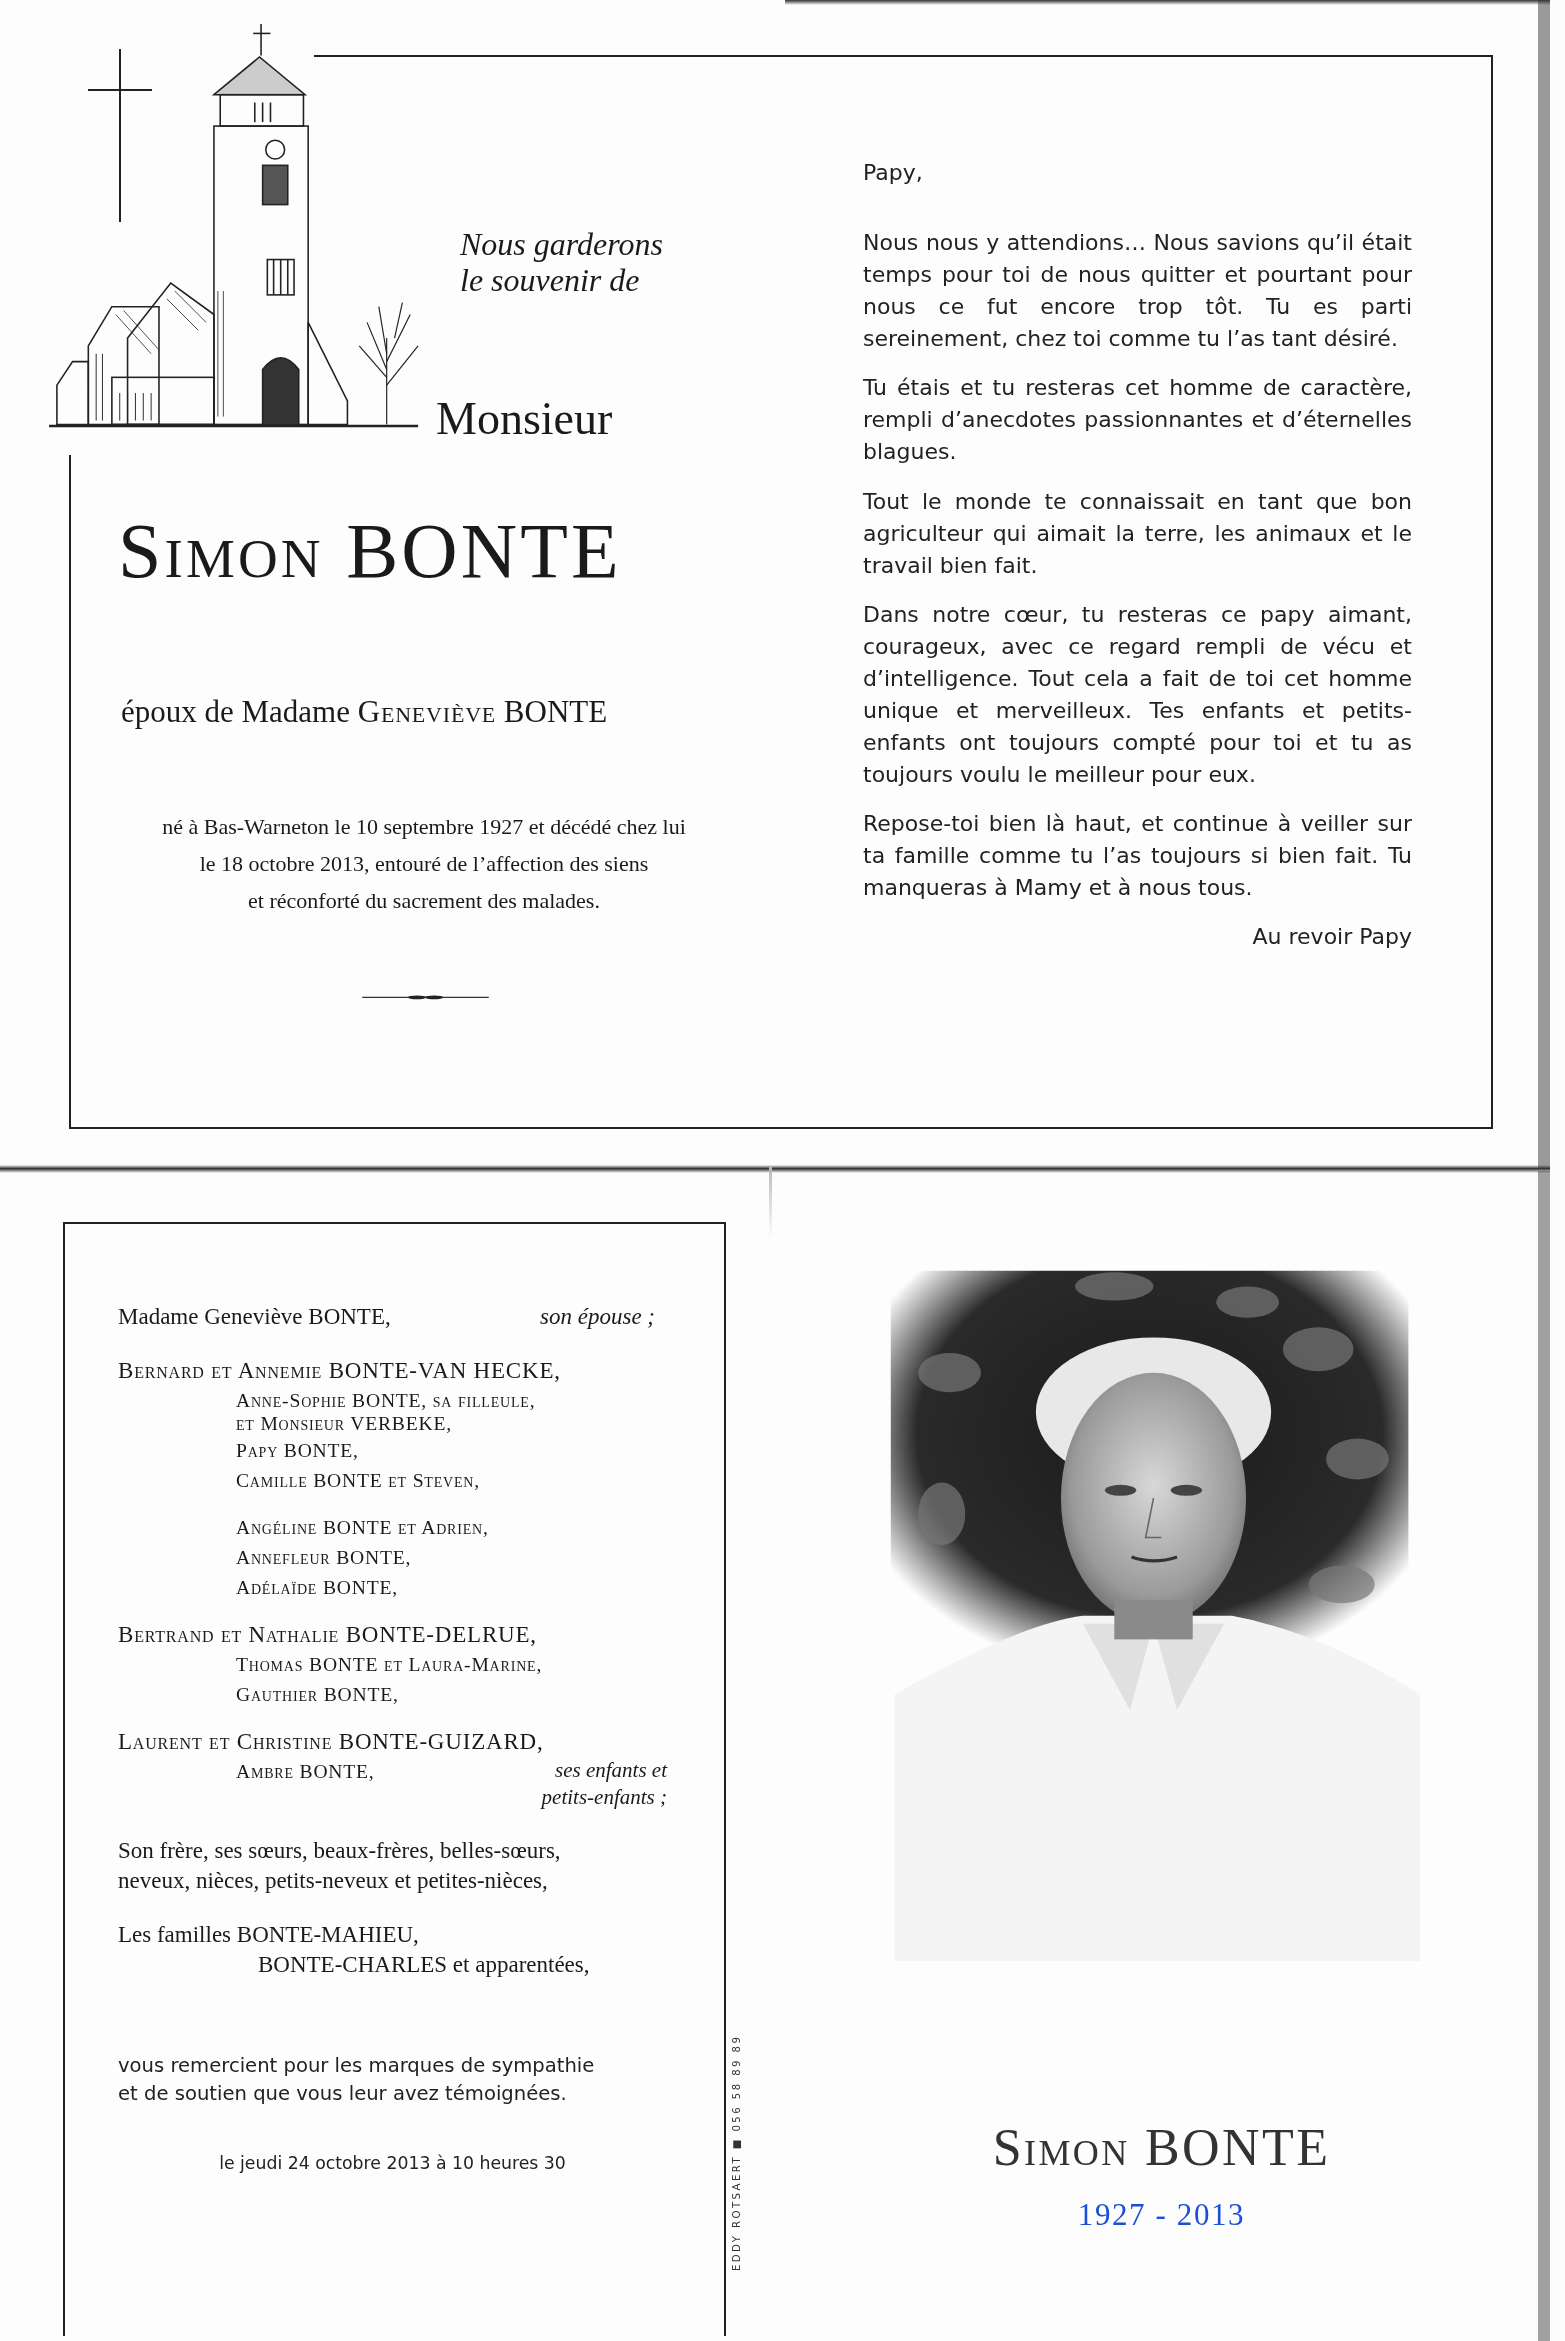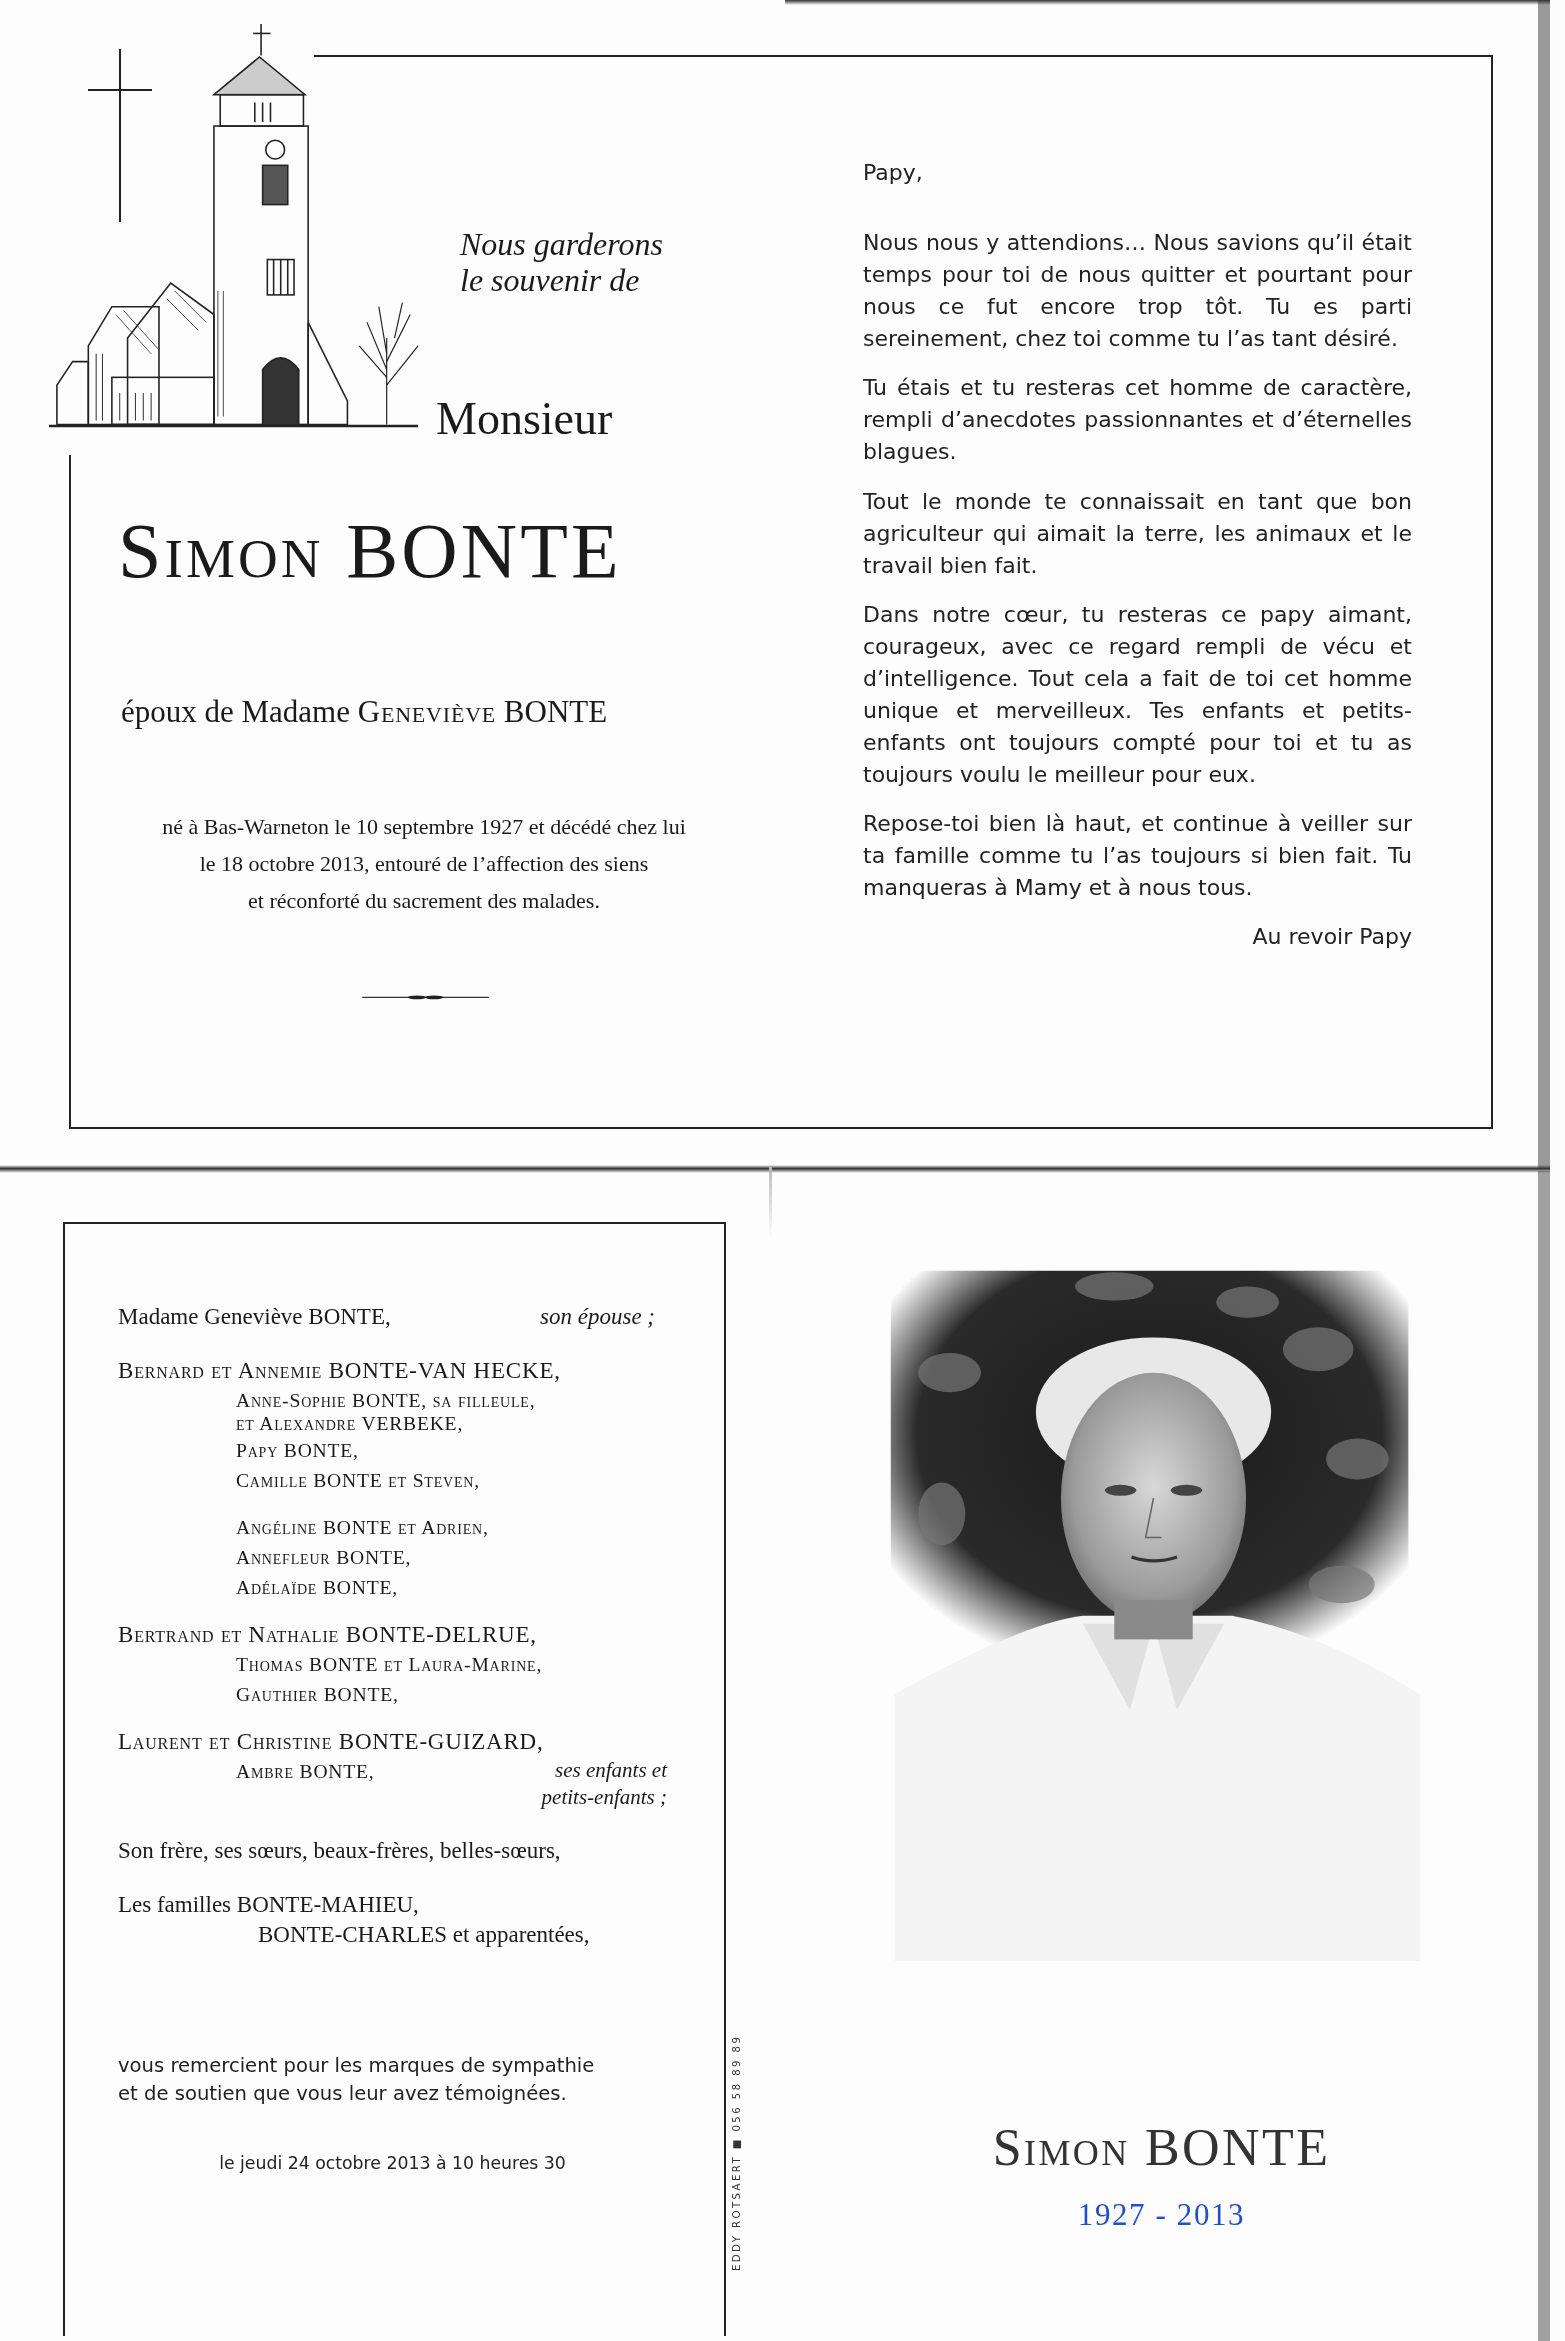--- a/index.html
+++ b/index.html
@@ -184,21 +184,21 @@
 
 <div id="family">
   <div class="fam-row">
     <span>Madame Geneviève BONTE,</span>
     <span class="role">son épouse ;</span>
   </div>
   <div class="gap-lg"></div>
 
   <div class="fam-row sc">Bernard et Annemie BONTE-VAN HECKE,</div>
   <div class="fam-row ind sc" style="line-height:23.5px;padding-top:3.1px">Anne-Sophie BONTE, sa filleule,</div>
-  <div class="fam-row ind sc" style="line-height:23.5px">et Alexandre VERBEKE,</div>
+  <div class="fam-row ind sc" style="line-height:23.5px">et Monsieur VERBEKE,</div>
   <div class="fam-row ind sc">Papy BONTE,</div>
   <div class="fam-row ind sc">Camille BONTE et Steven,</div>
   <div class="gap"></div>
 
   <div class="fam-row ind sc">Angéline BONTE et Adrien,</div>
   <div class="fam-row ind sc">Annefleur BONTE,</div>
   <div class="fam-row ind sc">Adélaïde BONTE,</div>
   <div class="gap"></div>
 
   <div class="fam-row sc">Bertrand et Nathalie BONTE-DELRUE,</div>
@@ -210,20 +210,21 @@
   <div class="fam-row ind sc">
     <span>Ambre BONTE,</span>
     <span class="roles-block" style="font-variant:normal;font-size:21px;letter-spacing:0">
       <span>ses enfants et</span><br>
       <span>petits-enfants ;</span>
     </span>
   </div>
   <div style="height:49px"></div>
 
   <div class="fam-row">Son frère, ses sœurs, beaux-frères, belles-sœurs,</div>
+  <div class="fam-row">neveux, nièces, petits-neveux et petites-nièces,</div>
   <div class="gap-lg"></div>
 
   <div class="fam-row">Les familles BONTE-MAHIEU,</div>
   <div class="fam-row" style="padding-left:140px">BONTE-CHARLES et apparentées,</div>
 </div>
 
 <div id="thanks">
   <div>vous remercient pour les marques de sympathie</div>
   <div>et de soutien que vous leur avez témoignées.</div>
 </div>

